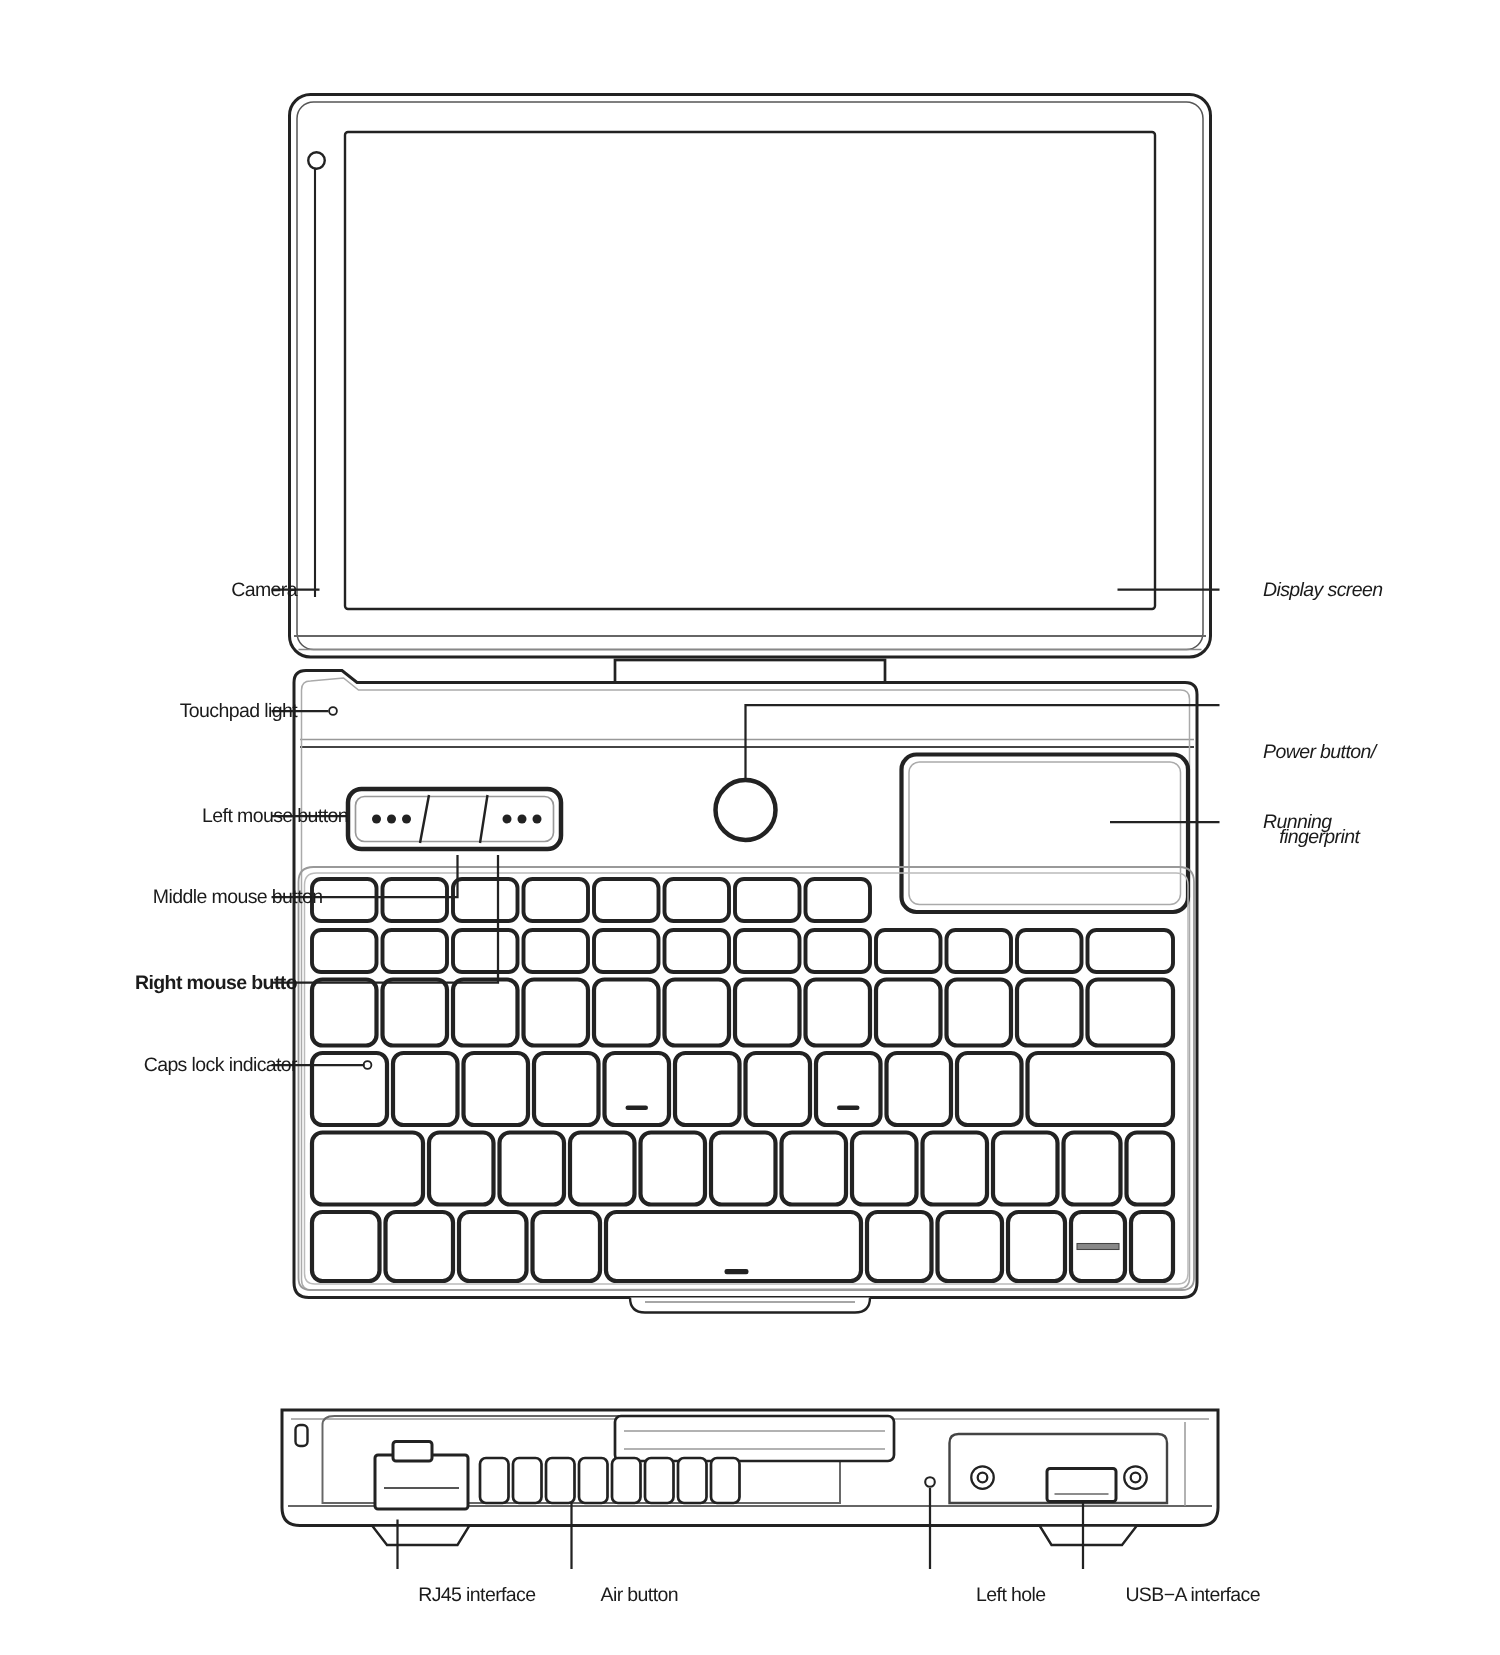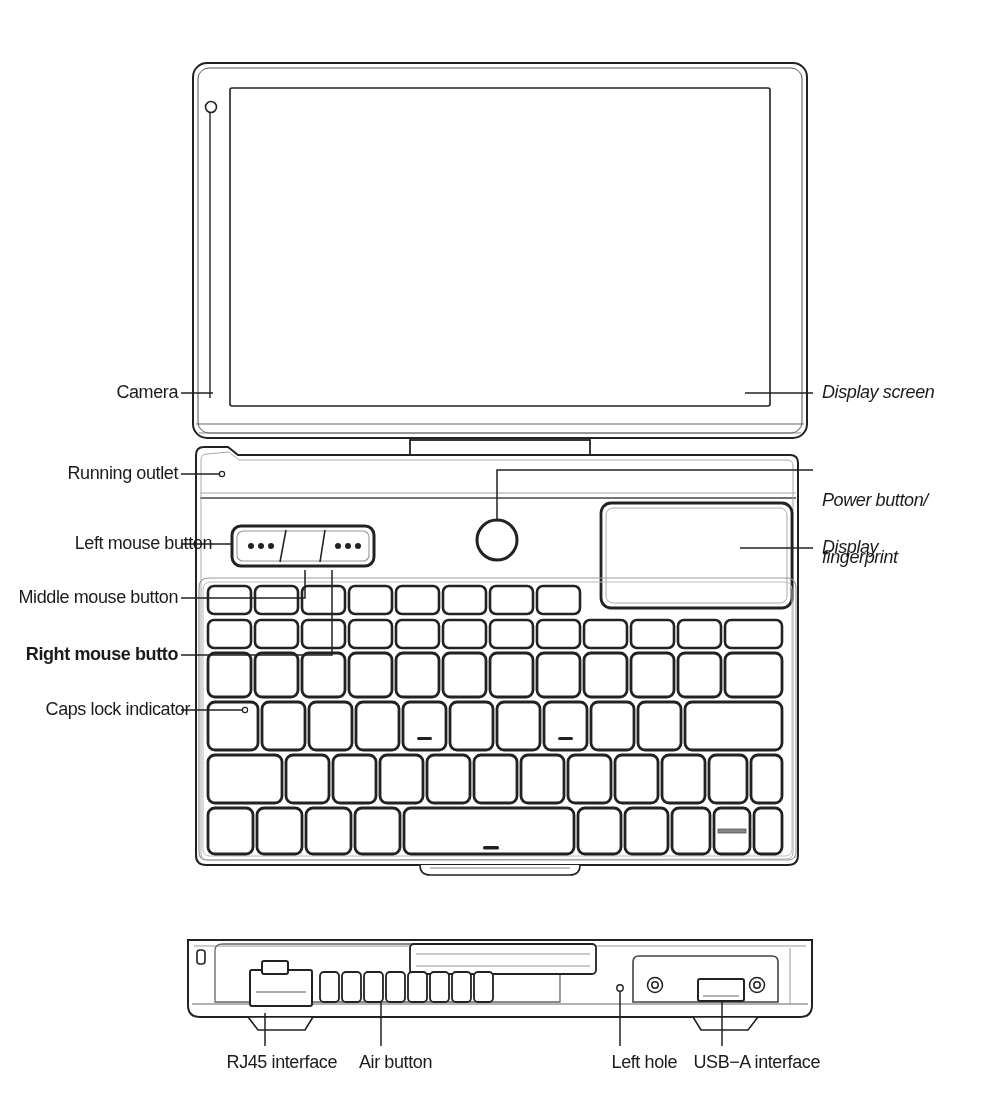--- a/index.html
+++ b/index.html
@@ -6,26 +6,27 @@
   body{
     width:1000px;height:1103px;position:relative;overflow:hidden;
     font-family:"Liberation Sans","DejaVu Sans",sans-serif;
     color:#1b1b1b;
   }
   #stage{position:absolute;inset:0;}
   svg{display:block;}
   .lbl{
     position:absolute;
     font-family:"Liberation Sans","DejaVu Sans",sans-serif;
-    font-size:18px;
+    font-size:13px;
     font-weight:500;
     letter-spacing:-0.4px;
     color:#1b1b1b;
     white-space:pre;
     line-height:19px;
+    padding-left:20px;
   }
   .lbl.right{text-align:left;font-style:italic;}
   .lbl.left{text-align:right;}
   .lbl.bottom{text-align:right;}
 </style>
 </head>
 <body>
 
 <div id="stage">
 
@@ -274,38 +275,38 @@
     <g stroke="#222" stroke-width="1.5" fill="none">
       <path d="M265 1013 L265 1046"></path>
       <path d="M381 1002 L381 1046"></path>
       <path d="M620 992 L620 1046"></path>
       <path d="M722 1001 L722 1046"></path>
     </g>
   </svg>
 
   <div class="lbl left" style="left:0;width:178px;top:383px;">Camera</div>
 
-  <div class="lbl left" style="left:0;width:178px;top:464px;">Running outlet</div>
+  <div class="lbl left" style="left:0;width:178px;top:464px;">Touchpad light</div>
 
   <div class="lbl left" style="left:0;width:212px;top:534px;">Left mouse button</div>
 
-  <div class="lbl left" style="left:0;width:178px;top:588px;">Middle mouse button</div>
+  <div class="lbl left" style="left:17px;width:178px;top:588px;">Middle mouse button</div>
 
   <div class="lbl left" style="left:0;width:178px;top:645px;font-weight:bold;">Right mouse butto</div>
 
-  <div class="lbl left" style="left:12px;width:178px;top:700px;">Caps lock indicator</div>
+  <div class="lbl left" style="left:0;width:178px;top:700px;">Caps lock indicator</div>
 
   <div class="lbl right" style="left:822px;top:383px;">Display screen</div>
 
-  <div class="lbl right" style="left:822px;top:453px;">
+  <div class="lbl right" style="left:822px;top:453px;text-align:center;">
     <div>Power button/</div>
     <div>fingerprint</div>
   </div>
 
-  <div class="lbl right" style="left:822px;top:538px;">Display</div>
+  <div class="lbl right" style="left:822px;top:538px;">Running</div>
 
   <div class="lbl bottom" style="left:177px;width:160px;top:1053px;">RJ45 interface</div>
 
   <div class="lbl bottom" style="left:312px;width:120px;top:1053px;">Air button</div>
 
   <div class="lbl bottom" style="left:547px;width:130px;top:1053px;">Left hole</div>
 
   <div class="lbl bottom" style="left:660px;width:160px;top:1053px;">USB−A interface</div>
 
 </div>

